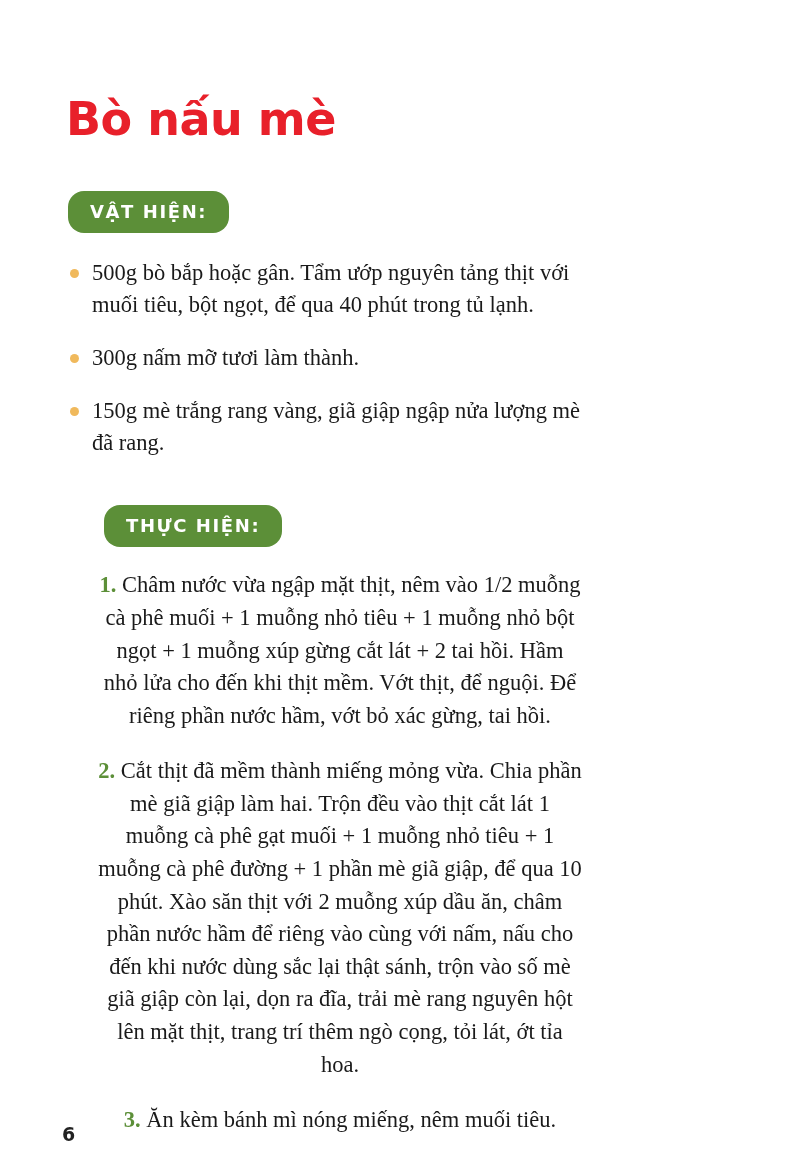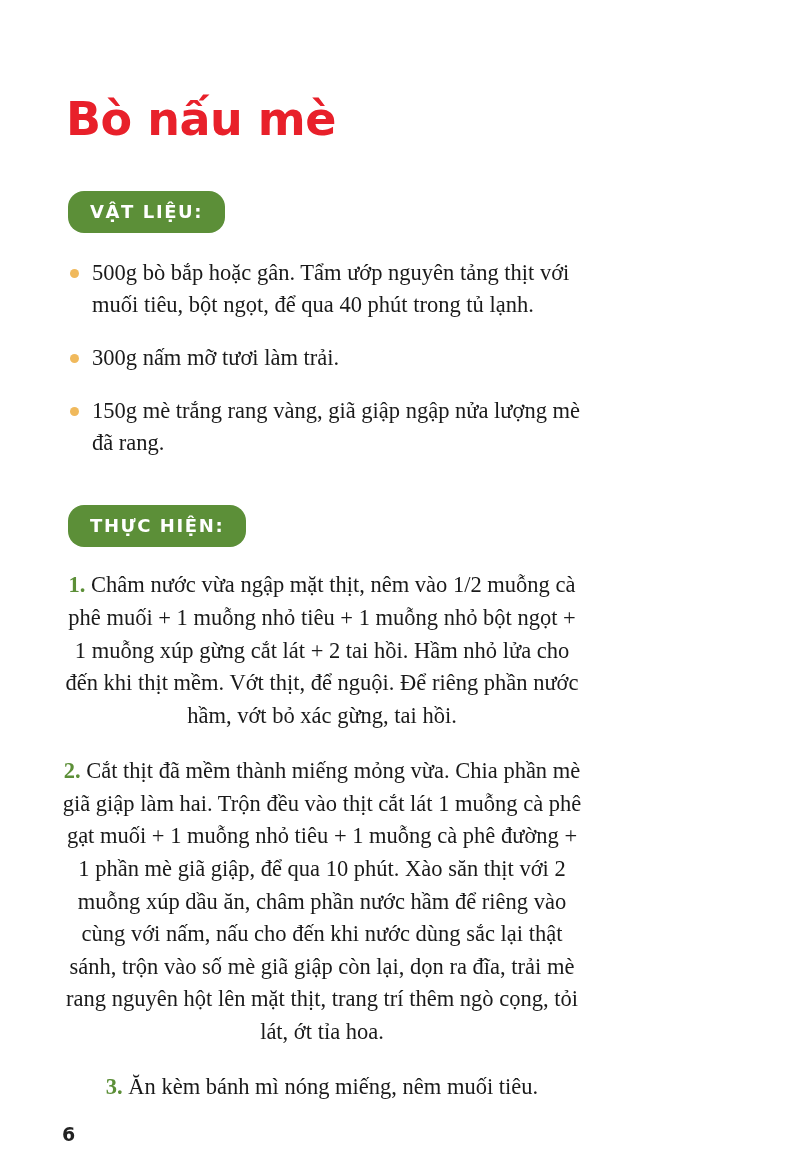--- a/index.html
+++ b/index.html
@@ -43,21 +43,21 @@
     font-family: "DejaVu Sans", sans-serif;
     font-weight: bold;
     font-size: 18px;
     letter-spacing: 1.6px;
     padding: 10px 22px 11px 22px;
     border-radius: 16px;
     margin: 0 0 0 6px;
   }
 
   .block-ingredients { margin-top: 4px; }
-  .block-steps { margin-top: 46px; }
+  .block-steps { margin-top: 46px; margin-left: 36px; }
 
   
   ul.ingredients {
     list-style: none;
     margin: 24px 0 0 0;
     padding: 0;
   }
   ul.ingredients li {
     position: relative;
     padding-left: 30px;
@@ -105,30 +105,30 @@
   }
 </style>
 </head>
 <body>
 
 <div class="page">
 
   <h1 class="recipe-title">Bò nấu mè</h1>
 
   <div class="block-ingredients">
-    <div class="section-pill">VẬT LIỆU:</div>
+    <div class="section-pill">VẬT HIỆN:</div>
 
     <ul class="ingredients">
       <li>
         <span class="bullet"></span>
         <span>500g bò bắp hoặc gân. Tẩm ướp nguyên tảng thịt với muối tiêu, bột ngọt, để qua 40 phút trong tủ lạnh.</span>
       </li>
       <li>
         <span class="bullet"></span>
-        <span>300g nấm mỡ tươi làm trải.</span>
+        <span>300g nấm mỡ tươi làm thành.</span>
       </li>
       <li>
         <span class="bullet"></span>
         <span>150g mè trắng rang vàng, giã giập ngập nửa lượng mè đã rang.</span>
       </li>
     </ul>
   </div>
 
   <div class="block-steps">
     <div class="section-pill">THỰC HIỆN:</div>

